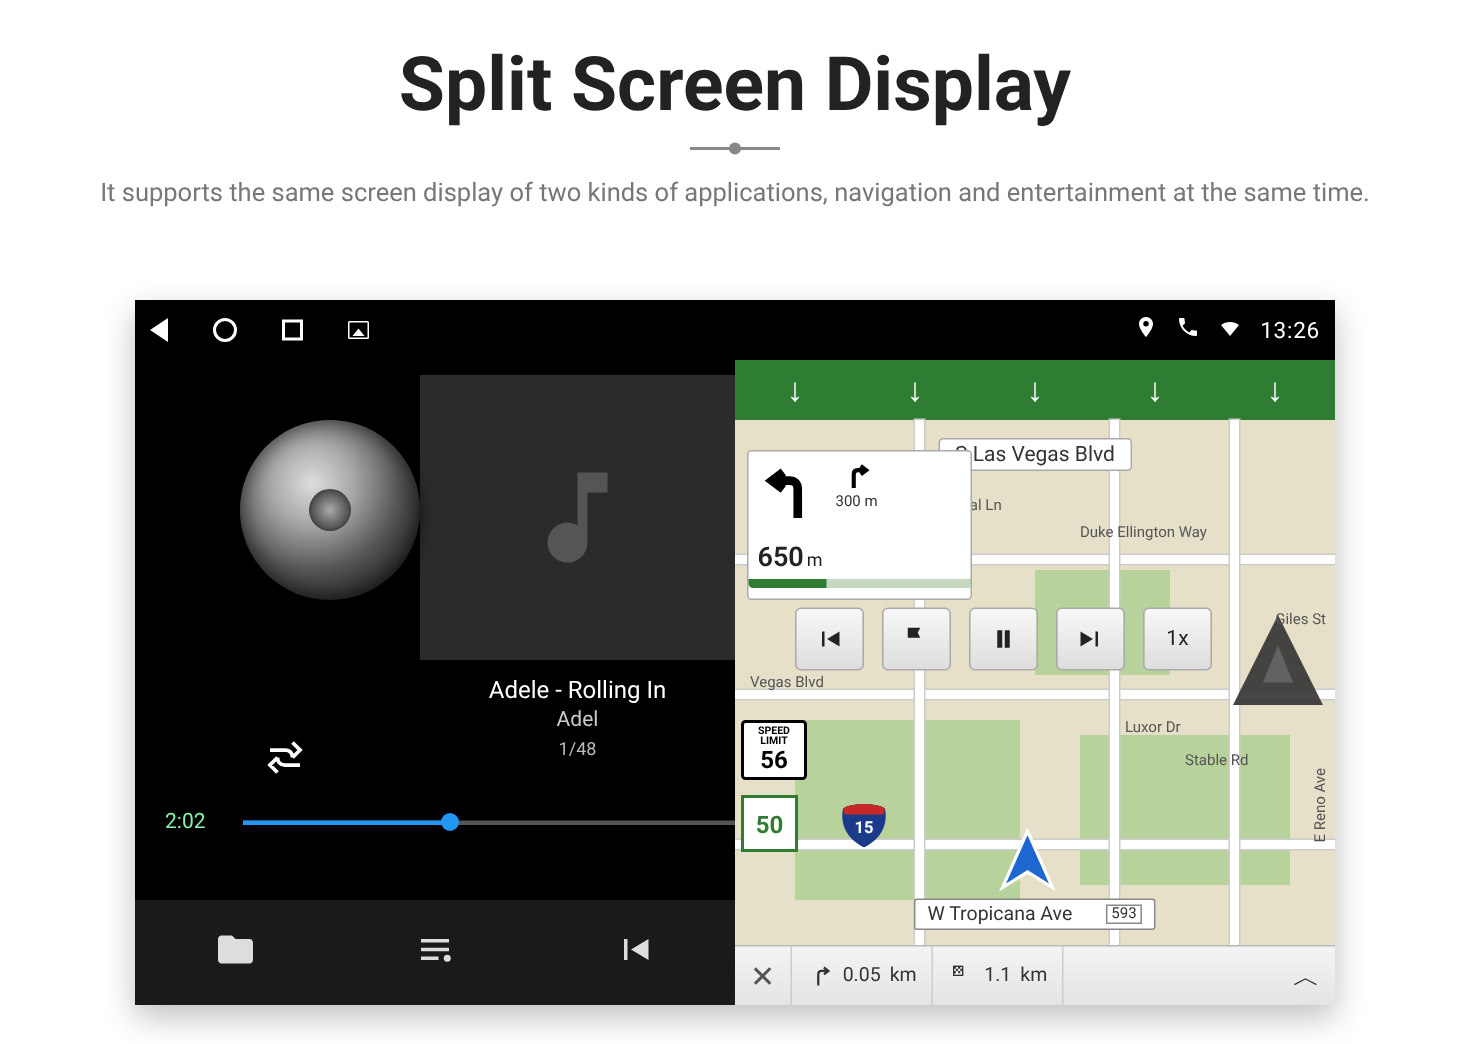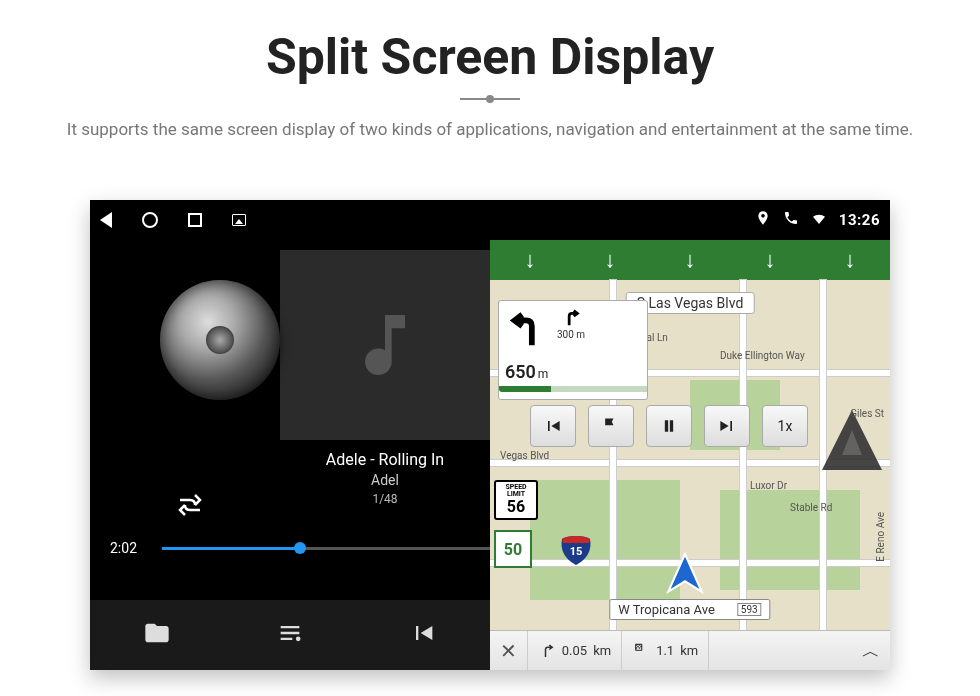--- a/index.html
+++ b/index.html
@@ -58,21 +58,21 @@
     height: 40px;
     background: #000;
     display: flex;
     align-items: center;
     color: #fff;
     font-size: 15px;
     padding: 0 10px;
   }
   .sb-left { display: flex; gap: 30px; align-items: center; }
   .sb-right { margin-left: auto; display: flex; gap: 12px; align-items: center; }
-  .clock { font-weight: 700; letter-spacing: .5px; }
+  .clock { font-weight: 400; letter-spacing: .5px; }
   .tri-back {
     width: 0; height: 0;
     border-top: 8px solid transparent;
     border-bottom: 8px solid transparent;
     border-right: 12px solid #fff;
   }
   .circ { width: 16px; height: 16px; border: 2px solid #fff; border-radius: 50%; }
   .sq { width: 14px; height: 14px; border: 2px solid #fff; }
   .pic { width: 14px; height: 12px; border: 1.5px solid #fff; border-radius: 1px; position: relative; }
   .pic::after { content:""; position:absolute; left:2px; bottom:1px; width:0;height:0; border-left:4px solid transparent; border-right:4px solid transparent; border-bottom:5px solid #fff; }
@@ -158,21 +158,21 @@
   .shuffle svg { width: 30px; height: 30px; stroke:#fff; fill:none; stroke-width:2; }
   .progress-row {
     position: absolute;
     left: 20px;
     right: 0;
     top: 300px;
     display: flex;
     align-items: center;
     gap: 14px;
   }
-  .time { font-size: 14px; color: #ffffff; width: 38px; }
+  .time { font-size: 14px; color: #86efac; width: 38px; }
   .pbar {
     flex: 1;
     height: 3px;
     background: #555;
     position: relative;
   }
   .pbar-fill {
     position: absolute;
     left: 0; top: 0; bottom: 0;
     width: 42%;

